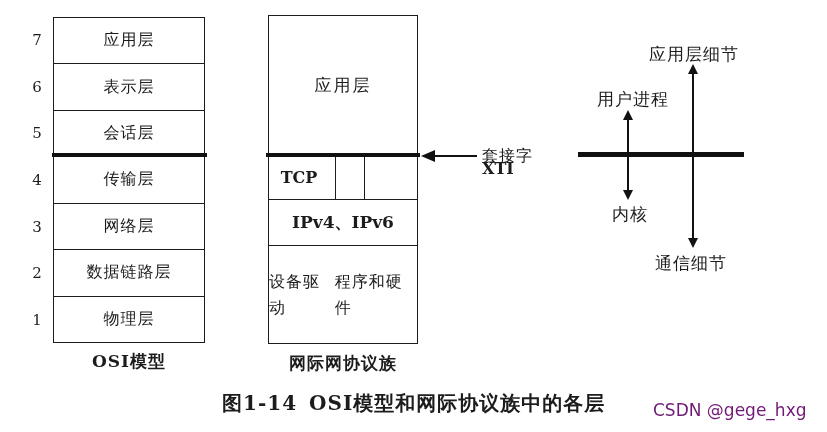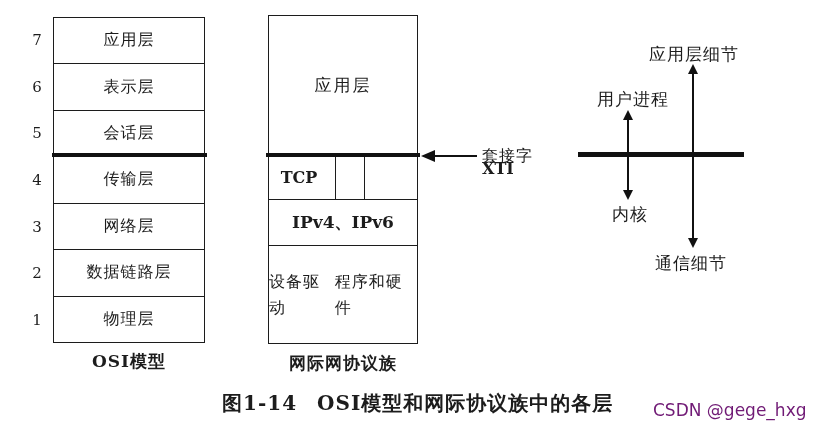--- a/index.html
+++ b/index.html
@@ -82,21 +82,21 @@
 
   .right-label { position:absolute; font-size:17px; letter-spacing:1px; white-space:nowrap; }
   .lbl-app-detail  { left:649px; top:43px; }
   .lbl-user-proc   { left:597px; top:88px; }
   .lbl-kernel      { left:612px; top:203px; }
   .lbl-comm-detail { left:655px; top:252px; }
 
   
   .fig-caption { position:absolute; left:222px; top:390px; font-size:20px;
     font-weight:bold; white-space:nowrap; letter-spacing:1px; }
-  .fig-caption .fig-num { margin-right:20px; }
+  .fig-caption .fig-num { margin-right:12px; }
 
   
   .watermark { position:absolute; left:653px; top:400px; font-size:17px;
     font-family:"DejaVu Sans","Liberation Sans",sans-serif; color:#701a75; }
 </style>
 </head>
 <body>
 
 <div class="canvas">
 

